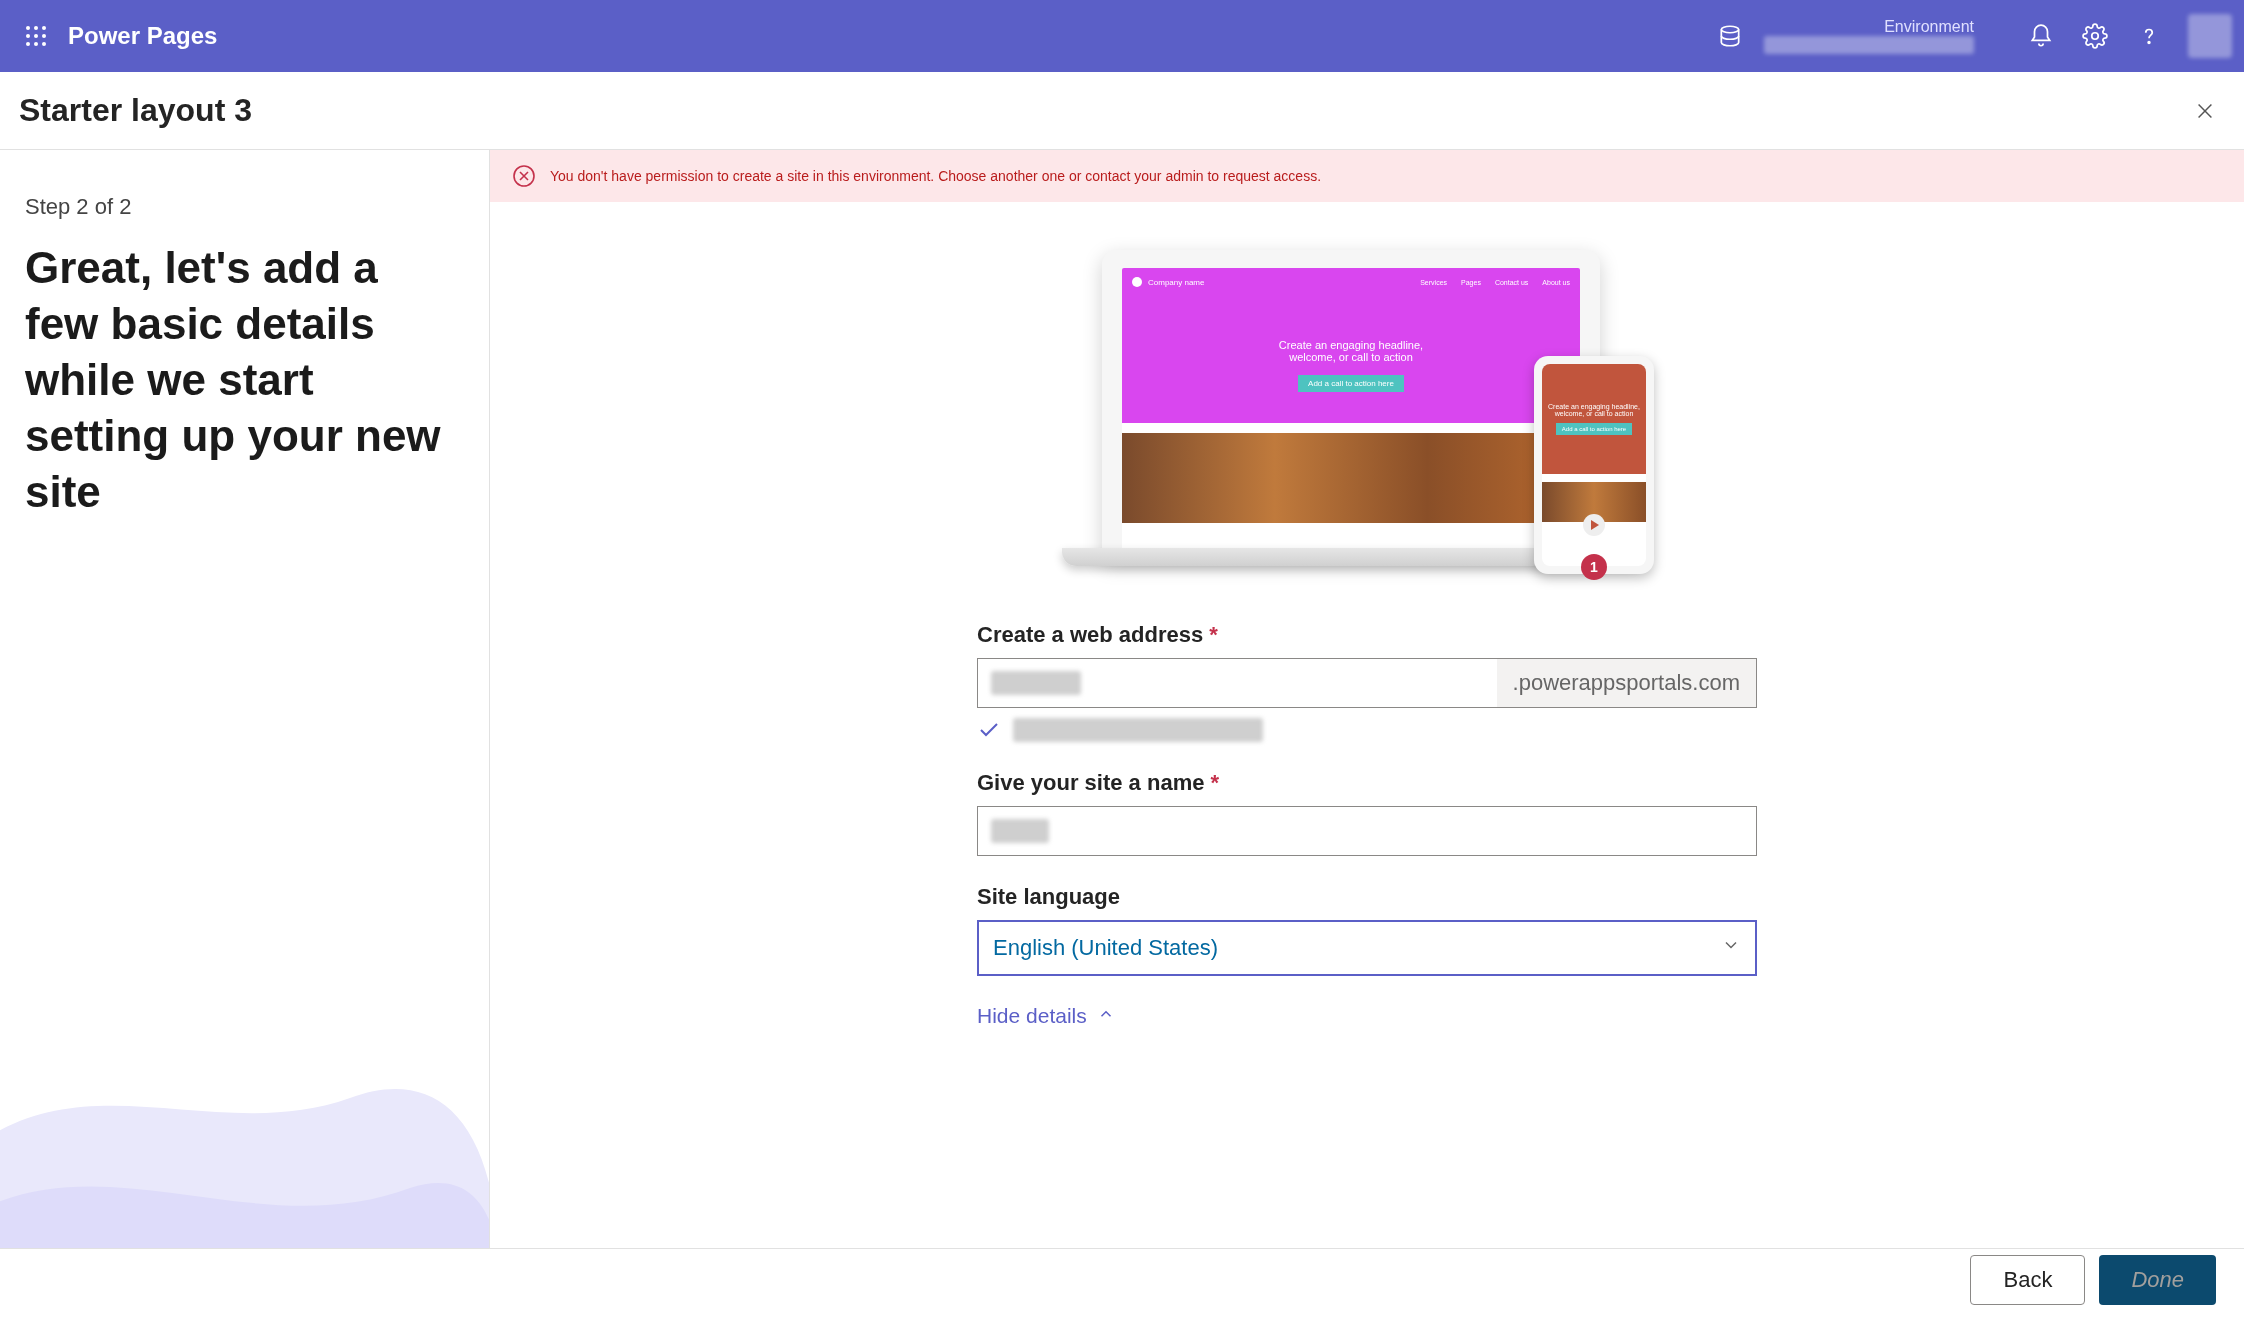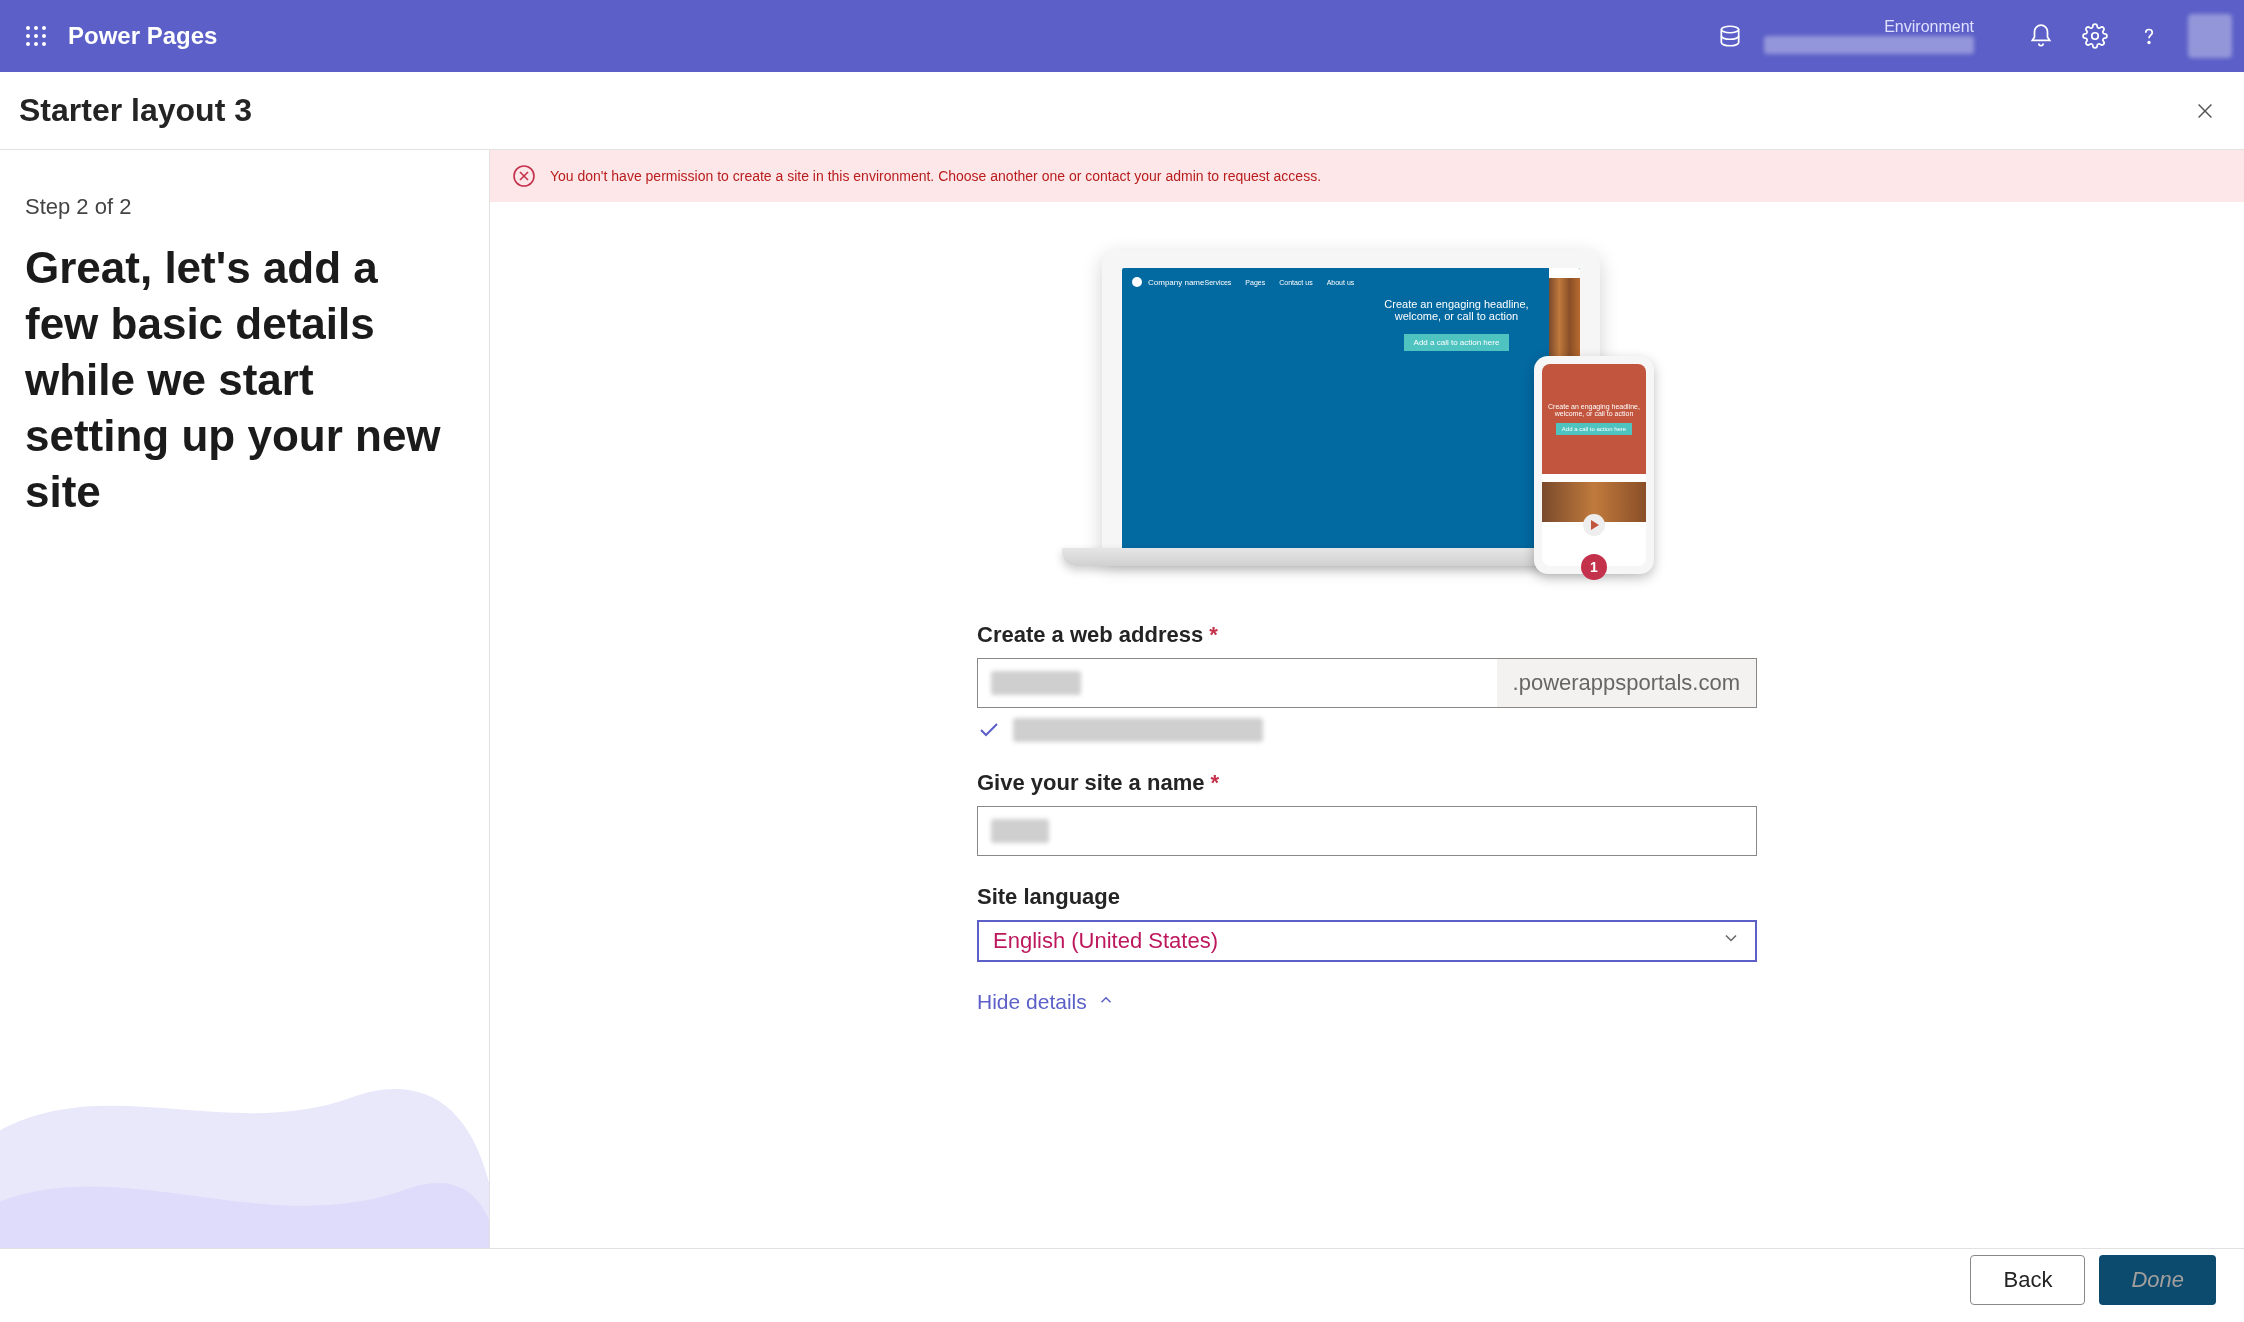--- a/index.html
+++ b/index.html
@@ -37,21 +37,21 @@
   .error-banner { background: #fde7e9; padding: 14px 22px; display:flex; align-items:center; gap:14px; }
   .error-banner .err-icon { width:24px; height:24px; flex-shrink:0; }
   .error-banner .err-icon svg circle { stroke:#c4314b; fill:none; stroke-width:1.6; }
   .error-banner .err-icon svg path { stroke:#c4314b; stroke-width:1.6; }
   .error-text { font-size: 14px; color:#b91c1c; }
 
   .main-inner { flex:1; display:flex; flex-direction:column; align-items:center; padding-top: 40px; overflow:auto; }
   .preview-wrap { width: 610px; height: 350px; position:relative; margin-bottom: 30px; }
   .laptop { position:absolute; top:8px; left:40px; width: 498px; height: 310px; background:#f6f6f6; border-radius: 14px 14px 6px 6px; box-shadow: 0 6px 20px rgba(0,0,0,0.18); padding: 18px 20px 0 20px; }
   .laptop-base { position:absolute; bottom:26px; left:0; width:578px; height:18px; background: linear-gradient(#e6e6e6,#d0d0d0); border-radius: 0 0 14px 14px; box-shadow: 0 4px 10px rgba(0,0,0,0.2); }
-  .screen { background:#0369a1; border-radius:2px; overflow:hidden; height:100%; display:flex; flex-direction:row; }
+  .screen { background:#d946ef; border-radius:2px; overflow:hidden; height:100%; display:flex; flex-direction:column;gap:13px; }
   .screen-nav { height: 28px; display:flex; align-items:center; padding:0 10px; justify-content:space-between; }
   .logo-row { display:flex; align-items:center; gap:6px;}
   .logo-dot { width:10px; height:10px; border-radius:50%; background:#fff; }
   .logo-text { font-size:8px; color:#fff; }
   .nav-items { display:flex; gap:14px; font-size:7px; color:#fff; }
   .hero { display:flex; flex-direction:column; align-items:center; padding: 30px 20px 18px; }
   .hero-t1 { font-size:11px; color:#fff; }
   .hero-t2 { font-size:11px; color:#fff; }
   .cta { margin-top:12px; background:#4ec3c0; color:#fff; font-size:8px; padding:4px 10px; }
   .screen-body { background:#fff; flex:1; display:flex; flex-direction:column;}
@@ -77,21 +77,21 @@
   .input-overlay { position:absolute; left:14px; top:50%; transform:translateY(-50%); }
   .field-block { margin-bottom: 28px; }
 
   .addr-row { display:flex; width:100%; }
   .addr-row .text-input { border-right:none; flex:1;}
   .suffix-box { background:#f3f2f1; border:1px solid #8a8886; border-left:none; padding: 0 16px; display:flex; align-items:center; font-size:22px; color:#666; min-width:244px;}
   .valid-row { display:flex; align-items:center; gap:12px; margin-top:10px; }
   .valid-row svg { width:24px; height:24px; stroke:#5b5fc7; stroke-width:2; fill:none;}
 
   .select-wrap { position:relative; }
-  .select-box { width:100%; height:42px; border: 2.5px solid #5b5fc7; padding: 0 14px; font-size:22px; color:#be185d; display:flex; align-items:center; justify-content:space-between; cursor:pointer; background:#fff;}
+  .select-box { width:100%; height:56px; border: 2.5px solid #5b5fc7; padding: 0 14px; font-size:22px; color:#0369a1; display:flex; align-items:center; justify-content:space-between; cursor:pointer; background:#fff;}
   .select-box svg { width:20px; height:20px; stroke:#666; stroke-width:1.8; fill:none;}
 
   .hide-details { display:flex; align-items:center; gap:10px; color:#5b5fc7; font-size:21px; margin-top: 18px; cursor:pointer;}
   .hide-details svg { width:18px; height:18px; stroke:#5b5fc7; stroke-width:2; fill:none;}
 
   
   .footer { height:62px; border-top:1px solid #e1e1e1; display:flex; justify-content:flex-end; align-items:center; padding: 0 28px; gap:14px; }
   .btn { height:50px; padding:0 32px; font-size:22px; border-radius:4px; cursor:pointer; display:flex; align-items:center; }
   .btn-secondary { background:#fff; border:1px solid #8a8886; color:#242424;}
   .btn-disabled { background:#0c4a6e; color:#a19f9d; border:none; cursor:not-allowed;font-style:italic;}

